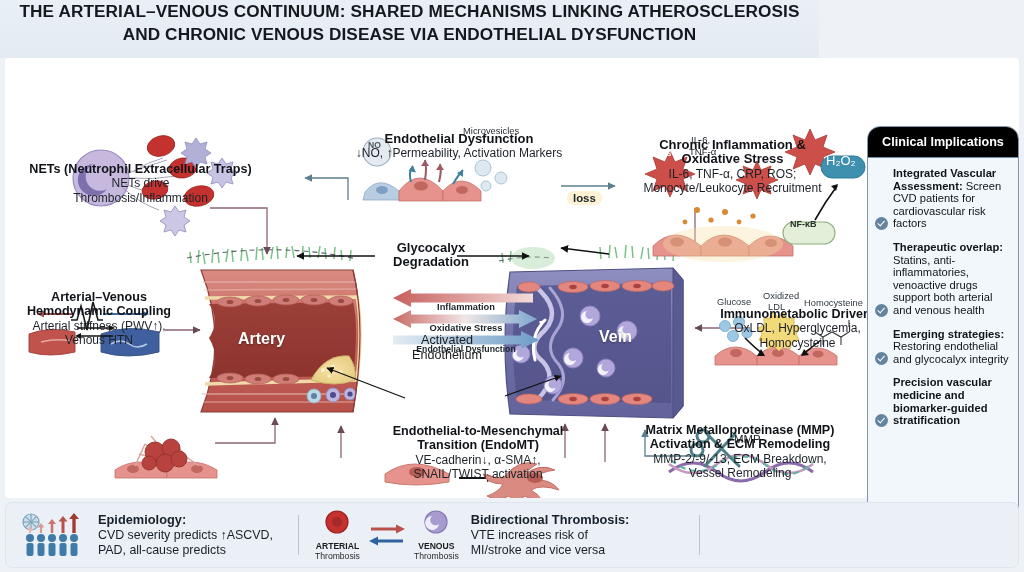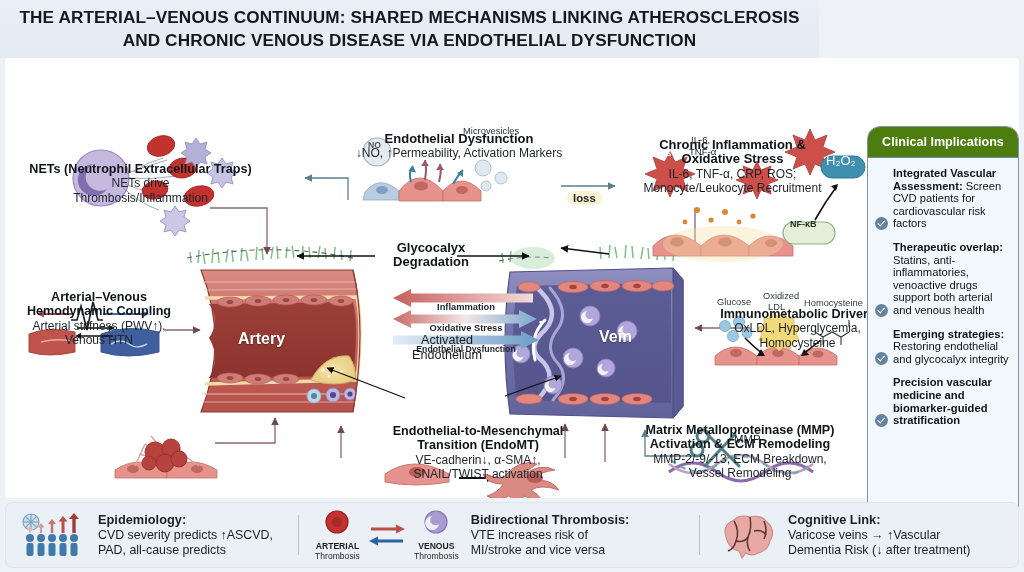--- a/index.html
+++ b/index.html
@@ -9,22 +9,22 @@
     font-family:"Liberation Sans", sans-serif;
     color:#1b1b1b;
     -webkit-font-smoothing:antialiased;
   }
   #root{position:relative;width:1024px;height:572px;}
 
   
   .title-bar{
     position:absolute;left:0;top:0;width:819px;height:58px;
     background:linear-gradient(180deg,#e9eff6 0%,#e4ebf3 100%);
-    display:flex;align-items:center;justify-content:center;
-    box-sizing:border-box;padding:12px 18px;
+    display:flex;align-items:flex-start;justify-content:center;
+    box-sizing:border-box;padding:0 18px;
   }
   .title-text{
     text-align:center;font-weight:bold;font-size:17.2px;line-height:23px;
     letter-spacing:.1px;color:#15181c;
   }
 
   
   .canvas{
     position:absolute;left:5px;top:58px;width:1014px;height:440px;
     background:#ffffff;border-radius:4px;
@@ -46,21 +46,21 @@
   .blk .hd{font-weight:bold;font-size:12.6px;line-height:14.4px;color:#101418;}
   .blk .sb{font-size:12.0px;line-height:14.2px;color:#1d2228;}
 
   
   .ci-panel{
     position:absolute;left:862px;top:68px;width:152px;height:418px;
     background:#f2f7fb;border:1.6px solid #7d97b0;border-radius:13px;
     box-sizing:border-box;overflow:hidden;
   }
   .ci-head{
-    height:30px;background:#4d7c0f;display:flex;align-items:center;
+    height:30px;background:#000000;display:flex;align-items:center;
     justify-content:center;color:#fff;font-weight:bold;font-size:12.6px;
     border-bottom:1.4px solid #6d8dab;
   }
   .ci-body{padding:9px 8px 6px 7px;}
   .ci-item{display:flex;gap:5px;margin-bottom:11px;align-items:flex-end;}
   .ci-check{
     flex:0 0 auto;width:13px;height:13px;border-radius:50%;
     background:#63839f;margin-top:2px;position:relative;
   }
   .ci-check:after{
@@ -733,33 +733,16 @@
       </div>
       <div class="foot-txt" style="margin-left:12px;">
         <b>Bidirectional Thrombosis:</b><br>
         <span>VTE increases risk of</span><br>
         <span>MI/stroke and vice versa</span>
       </div>
     </div>
 
     <div class="foot-div"></div>
 
-    <div class="foot-cell" style="flex:1;padding-left:16px;">
-      <svg width="62" height="48" viewBox="0 0 62 48">
-        <path d="M10 26 q-4 -12 8 -17 q6 -6 16 -3 q12 -3 18 6 q8 8 2 18 q-2 10 -12 12 q-6 4 -12 0 l-4 5 l-3 -7 q-10 -2 -13 -14 z" fill="#e8a9a6" stroke="#c98a87" stroke-width="1.1"></path>
-        <g stroke="#5c3530" stroke-width="1.5" fill="none">
-          <path d="M18 10 q6 10 2 20 q-2 8 -8 10"></path>
-          <path d="M20 30 q8 2 12 -4"></path>
-          <path d="M34 6 q2 12 -2 20 q-2 8 2 14"></path>
-          <path d="M38 20 q8 -2 12 4"></path>
-          <path d="M48 10 q4 10 0 18"></path>
-        </g>
-      </svg>
-      <div class="foot-txt" style="margin-left:10px;">
-        <b>Cognitive Link:</b><br>
-        <span>Varicose veins → ↑Vascular</span><br>
-        <span>Dementia Risk (↓ after treatment)</span>
-      </div>
-    </div>
 
   </div>
 
 </div>
 
 </body></html>

